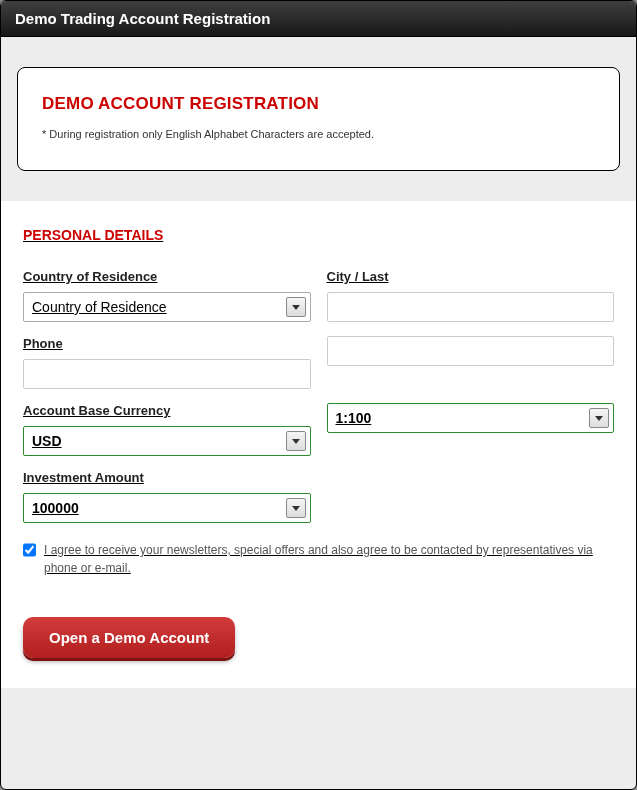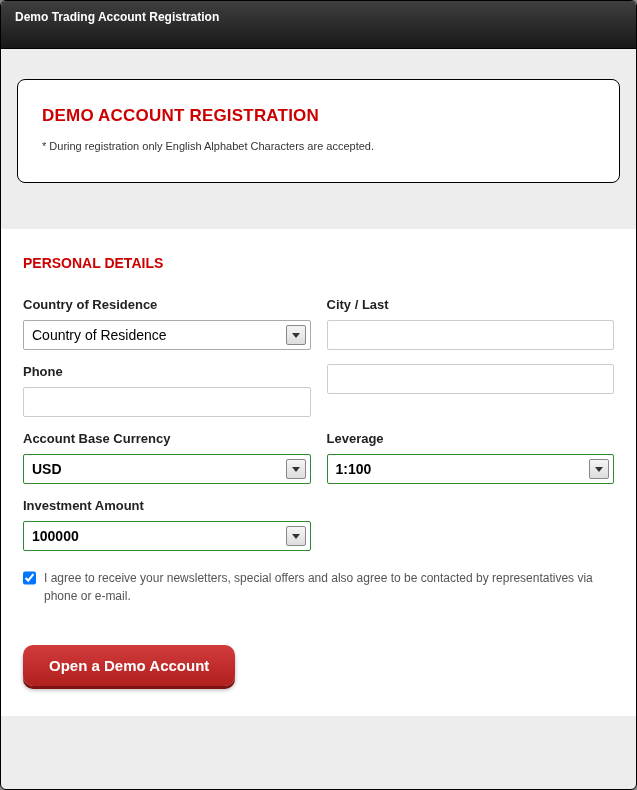--- a/index.html
+++ b/index.html
@@ -13,25 +13,25 @@
   .window {
     width: 637px;
     height: 790px;
     background: #ededed;
     border: 1px solid #000;
     border-radius: 6px;
     overflow: hidden;
     position: relative;
   }
   .titlebar {
-    height: 48px;
+    height: 36px;
     background: linear-gradient(#3f3f3f, #181818);
     color: #fff;
     font-weight: bold;
-    font-size: 12px;
+    font-size: 15px;
     padding: 9px 14px;
     border-bottom: 1px solid #000;
   }
   .panel {
     background: #ededed;
     padding: 30px 16px 0 16px;
   }
   .notice-card {
     background: #fff;
     border: 1px solid #000000;
@@ -46,23 +46,24 @@
     text-transform: uppercase;
     margin-bottom: 14px;
     letter-spacing: 0.2px;
     font-stretch: condensed;
   }
   .notice-text {
     color: #333;
     font-size: 11px;
   }
   .form-area {
-    margin-top: 46px;
+    margin-top: 30px;
     background: #fff;
     padding: 26px 22px 30px 22px;
+    text-decoration: underline;
   }
   .section-title {
     color: #cc0000;
     font-weight: bold;
     font-size: 14px;
     margin-bottom: 26px;
   }
   .row {
     display: flex;
     gap: 16px;
@@ -196,21 +197,20 @@
 
     <div class="row">
       <div class="field">
         <div class="label">Account Base Currency</div>
         <div class="select green">
           <span class="select-text">USD</span>
           <span class="select-btn"></span>
         </div>
       </div>
       <div class="field">
-        <div class="label">Leverage</div>
         <div class="select green">
           <span class="select-text">1:100</span>
           <span class="select-btn"></span>
         </div>
       </div>
     </div>
 
     <div class="row">
       <div class="field half">
         <div class="label">Investment Amount</div>

